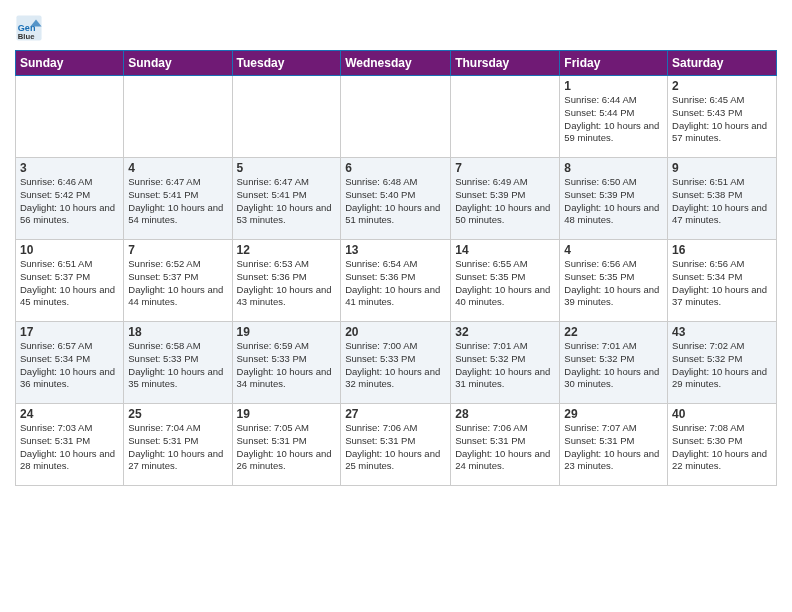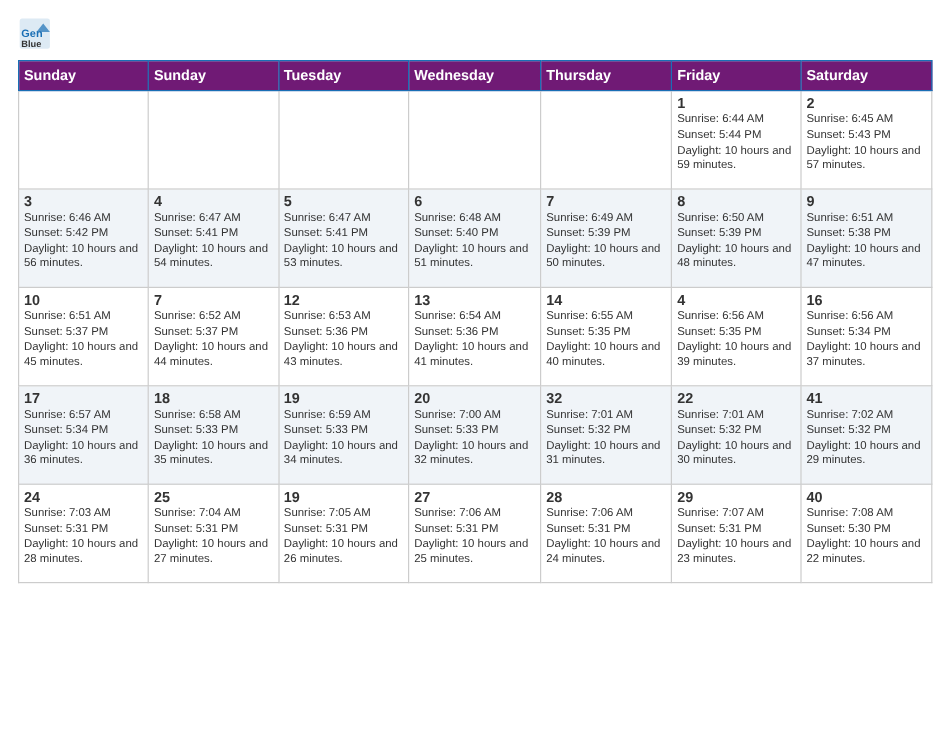--- a/index.html
+++ b/index.html
@@ -225,21 +225,21 @@
           </td>
           <td>
             <span class="day-num">32</span>
             <div class="day-info">Sunrise: 7:01 AM<br>Sunset: 5:32 PM<br>Daylight: 10 hours and 31 minutes.</div>
           </td>
           <td>
             <span class="day-num">22</span>
             <div class="day-info">Sunrise: 7:01 AM<br>Sunset: 5:32 PM<br>Daylight: 10 hours and 30 minutes.</div>
           </td>
           <td>
-            <span class="day-num">41</span>
+            <span class="day-num">43</span>
             <div class="day-info">Sunrise: 7:02 AM<br>Sunset: 5:32 PM<br>Daylight: 10 hours and 29 minutes.</div>
           </td>
         </tr>
         <tr>
           <td>
             <span class="day-num">24</span>
             <div class="day-info">Sunrise: 7:03 AM<br>Sunset: 5:31 PM<br>Daylight: 10 hours and 28 minutes.</div>
           </td>
           <td>
             <span class="day-num">25</span>

